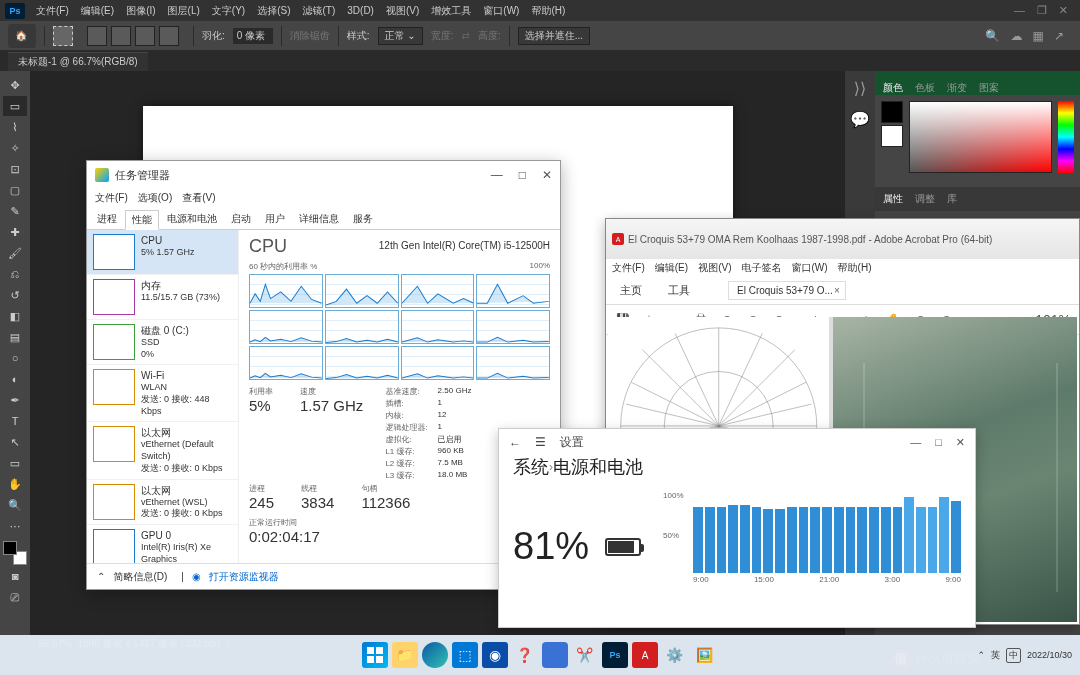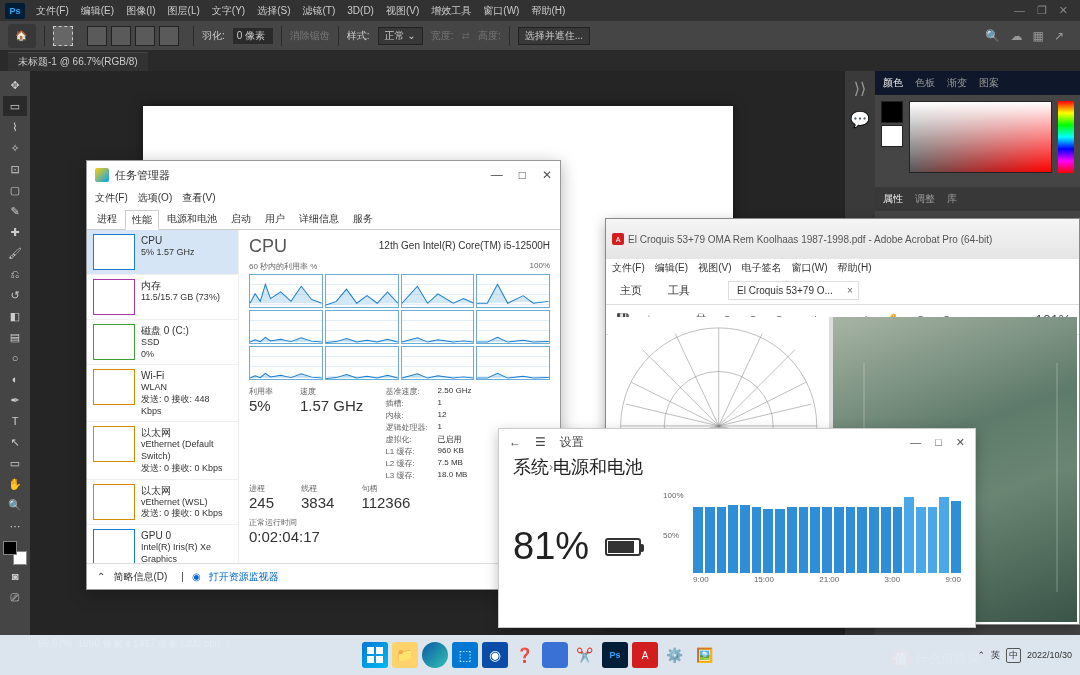--- a/index.html
+++ b/index.html
@@ -33,21 +33,21 @@
 .ps-swatch-bg { position: absolute; width: 14px; height: 14px; background: #fff; border: 1px solid #888; right: 0; bottom: 0; }
 
 
 .ps-canvas-area { position: absolute; left: 30px; top: 71px; right: 235px; bottom: 40px; background: #252525; display: flex; justify-content: center; padding-top: 35px; }
 .ps-canvas { width: 590px; height: 470px; background: #fff; box-shadow: 0 0 10px rgba(0,0,0,0.5); }
 
 
 .ps-right { position: absolute; right: 0; top: 71px; width: 235px; bottom: 40px; background: #323232; display: flex; }
 .ps-right-tabs { width: 30px; background: #3a3a3a; display: flex; flex-direction: column; align-items: center; padding-top: 8px; gap: 12px; color: #999; }
 .ps-right-panel { flex: 1; background: #454545; }
-.ps-panel-tabs { height: 24px; display: flex; align-items: center; font-size: 10px; color: #999; padding-left: 8px; gap: 12px; background: #0f172a; }
+.ps-panel-tabs { height: 24px; display: flex; align-items: flex-end; font-size: 10px; color: #999; padding-left: 8px; gap: 12px; background: #14532d; }
 .ps-panel-tab.active { color: #eee; }
 .ps-color-panel { padding: 6px; display: flex; gap: 6px; }
 .ps-color-swatches { display: flex; flex-direction: column; gap: 2px; }
 .ps-color-sw { width: 22px; height: 22px; border: 1px solid #222; }
 .ps-color-picker { flex: 1; height: 72px; background: linear-gradient(to bottom, rgba(255,255,255,1), rgba(255,255,255,0)), linear-gradient(to right, #555, #f00); position: relative; border:1px solid #222; }
 .ps-hue-strip { width: 16px; height: 72px; background: linear-gradient(to bottom, red, yellow, lime, cyan, blue, magenta, red); }
 .ps-props-tabs { height: 24px; display: flex; align-items: center; font-size: 10px; color: #999; padding-left: 8px; gap: 12px; background: #383838; margin-top: 8px; }
 .ps-props-body { padding: 8px; color: #ccc; font-size: 10px; display:flex; align-items:center; gap:6px; }
 .ps-status-text { position: absolute; left: 0; bottom: -18px; color: #aaa; font-size: 10px; padding: 2px 8px; }
 
@@ -90,21 +90,21 @@
 .tm-footer { height: 26px; border-top: 1px solid #ddd; display: flex; align-items: center; font-size: 10px; color: #333; padding: 0 10px; gap: 8px; }
 .tm-link { color: #0066cc; }
 
 
 .acro-window { position: absolute; left: 605px; top: 218px; width: 475px; height: 407px; background: #fff; border: 1px solid #888; box-shadow: 0 4px 12px rgba(0,0,0,0.3); }
 .acro-titlebar { height: 40px; background: linear-gradient(#f5f5f5, #e5e5e5); display: flex; align-items: center; font-size: 10px; color: #555; padding: 0 6px; }
 .acro-pdf-icon { width: 12px; height: 12px; background: #d21e1e; border-radius: 2px; margin-right: 4px; display:flex; align-items:center; justify-content:center; color:#fff; font-size:7px; }
 .acro-menubar { height: 18px; display: flex; align-items: center; font-size: 10px; gap: 10px; padding: 0 6px; color: #333; }
 .acro-tabs { height: 28px; display: flex; align-items: center; border-bottom: 1px solid #ddd; gap: 10px; padding: 0 6px; font-size: 11px; color: #333; }
 .acro-tab { padding: 4px 8px; }
-.acro-doc-tab { background: #fff; border: 1px solid #ddd; padding: 3px 25px 3px 8px; font-size: 10px; position: relative; margin-left: 20px; }
+.acro-doc-tab { background: #fff; border: 1px solid #ddd; padding: 3px 12px 3px 8px; font-size: 10px; position: relative; margin-left: 20px; }
 .acro-doc-tab::after { content: "×"; position: absolute; right: 5px; color: #666; }
 .acro-toolbar { height: 30px; border-bottom: 1px solid #ddd; display: flex; align-items: center; gap: 8px; padding: 0 8px; font-size: 11px; color: #555; }
 .acro-tool-icon { width: 18px; height: 18px; display: flex; align-items: center; justify-content: center; color: #666; cursor: pointer; }
 .acro-page-count { font-size: 9px; color: #555; }
 .acro-zoom { margin-left: auto; font-size: 14px; color: #555; }
 .acro-content { position: absolute; top: 98px; left: 2px; right: 2px; bottom: 2px; display: flex; gap: 4px; background: #ddd; }
 .acro-page { background: #fff; flex: 1; position: relative; overflow: hidden; }
 .acro-page svg { width: 100%; height: 100%; }
 .acro-photo { background: linear-gradient(160deg, #a8b5a5 0%, #5e7a6a 40%, #6a8572 60%, #3a5548 100%); flex: 1.1; position:relative; }
 .acro-photo::after { content:""; position:absolute; inset:15% 8% 10% 12%; border-left:2px solid rgba(255,255,255,0.15); border-right:2px solid rgba(255,255,255,0.15); }

